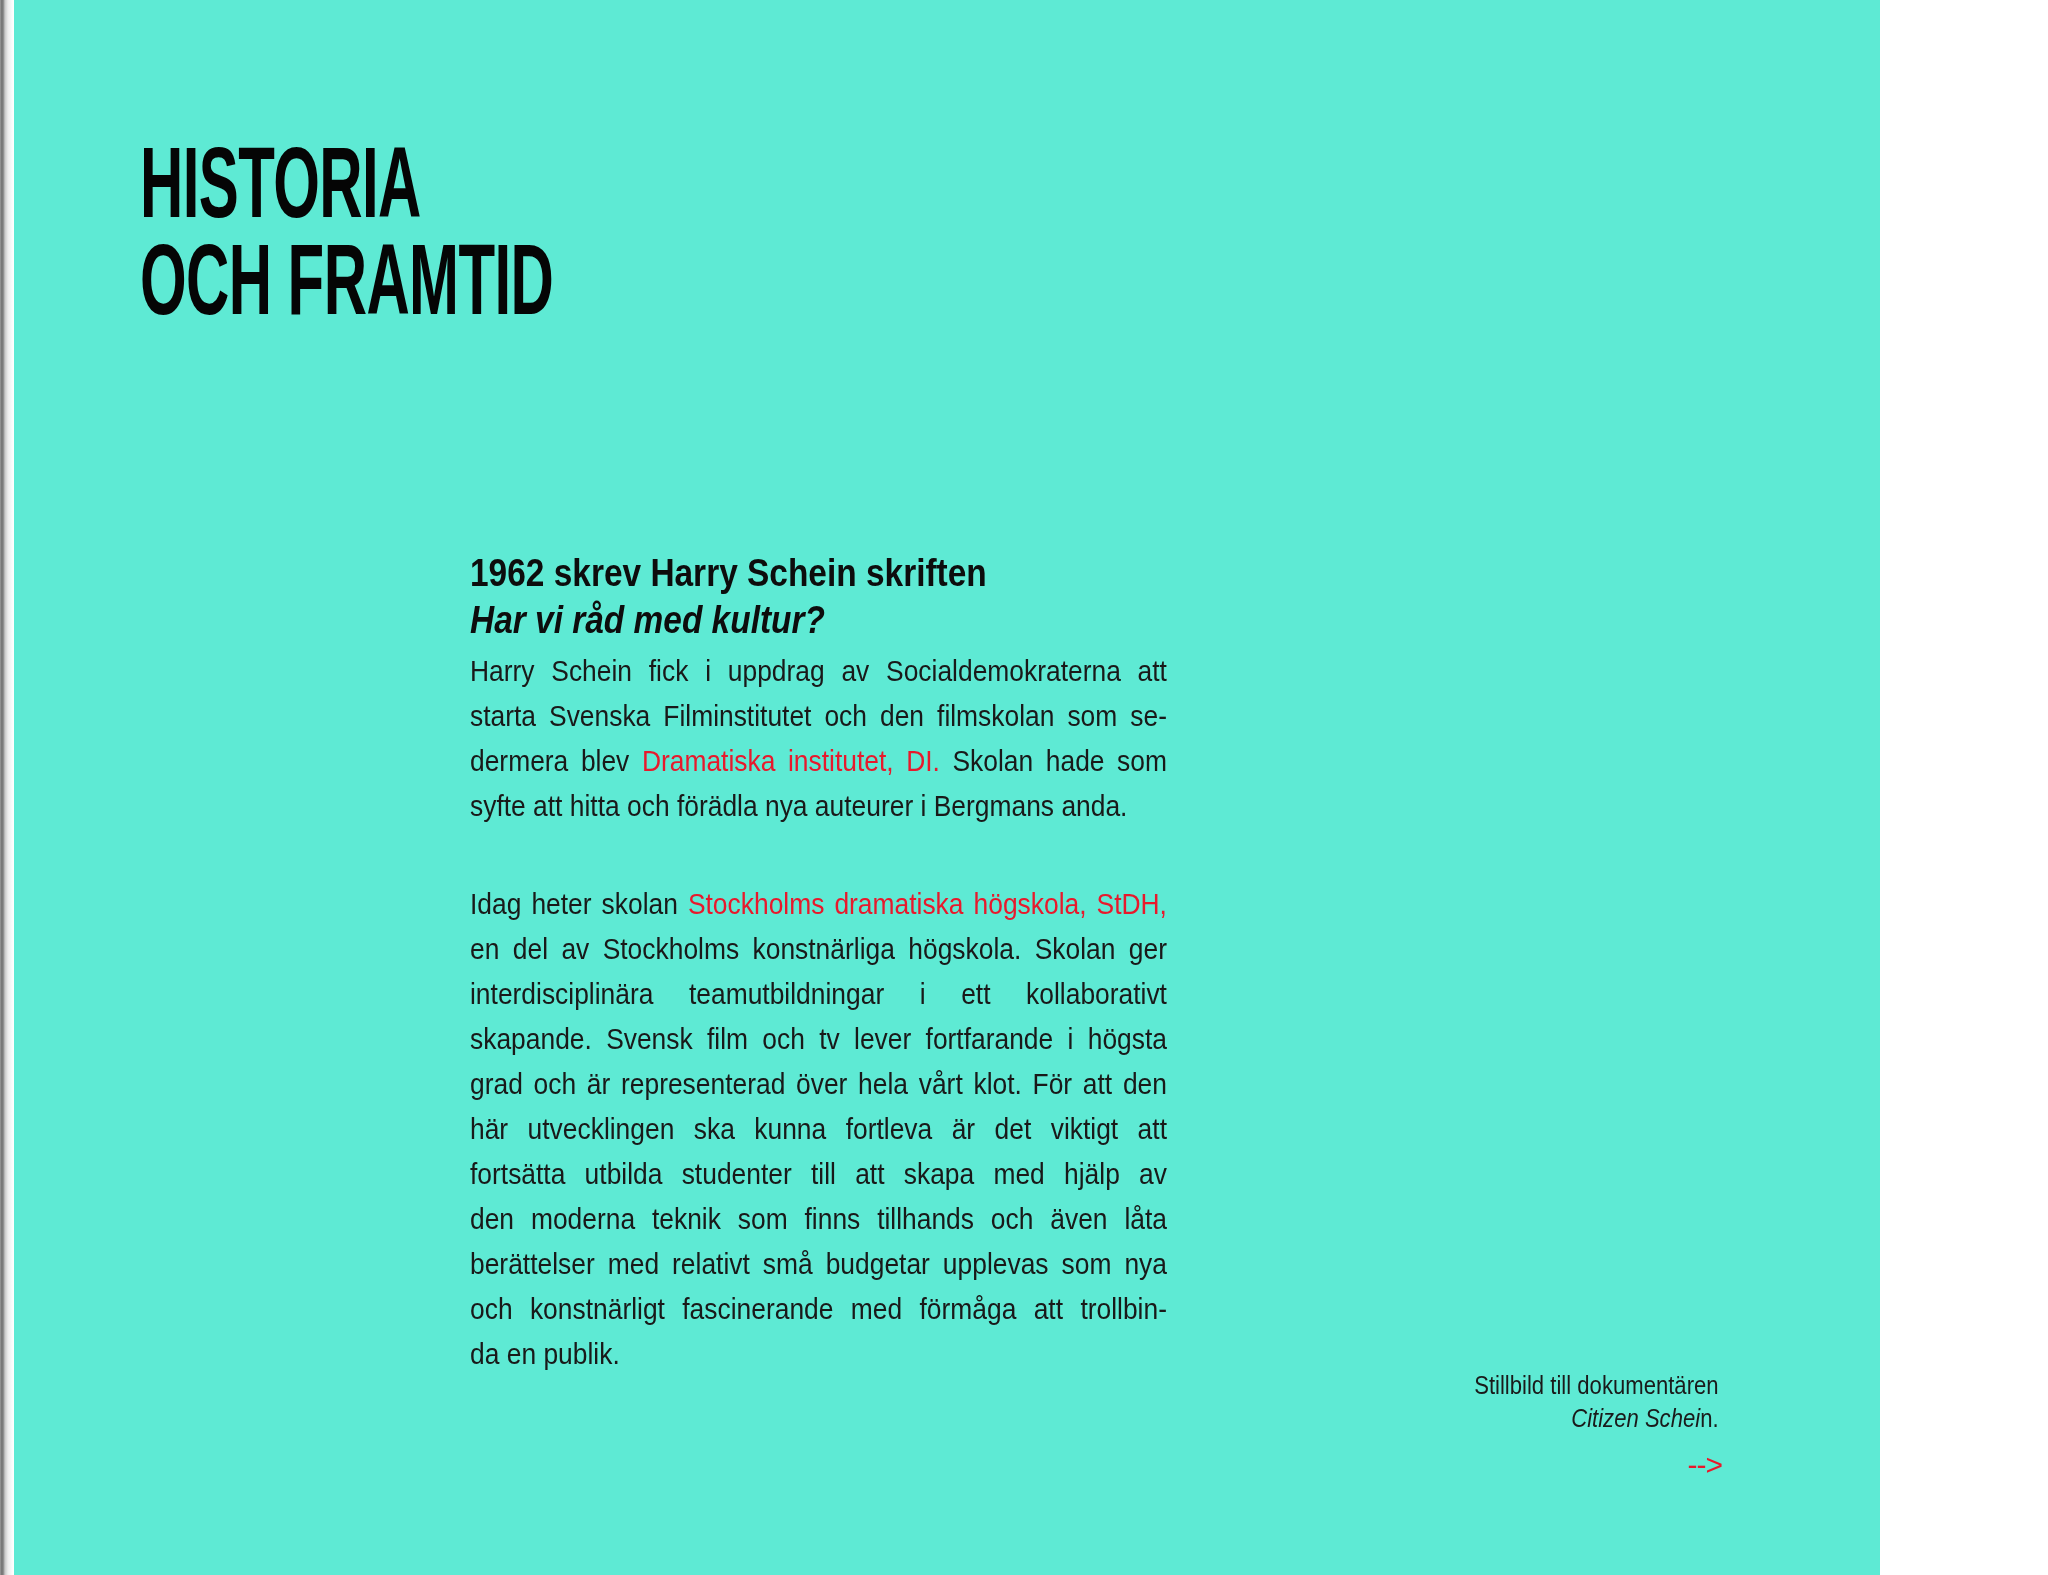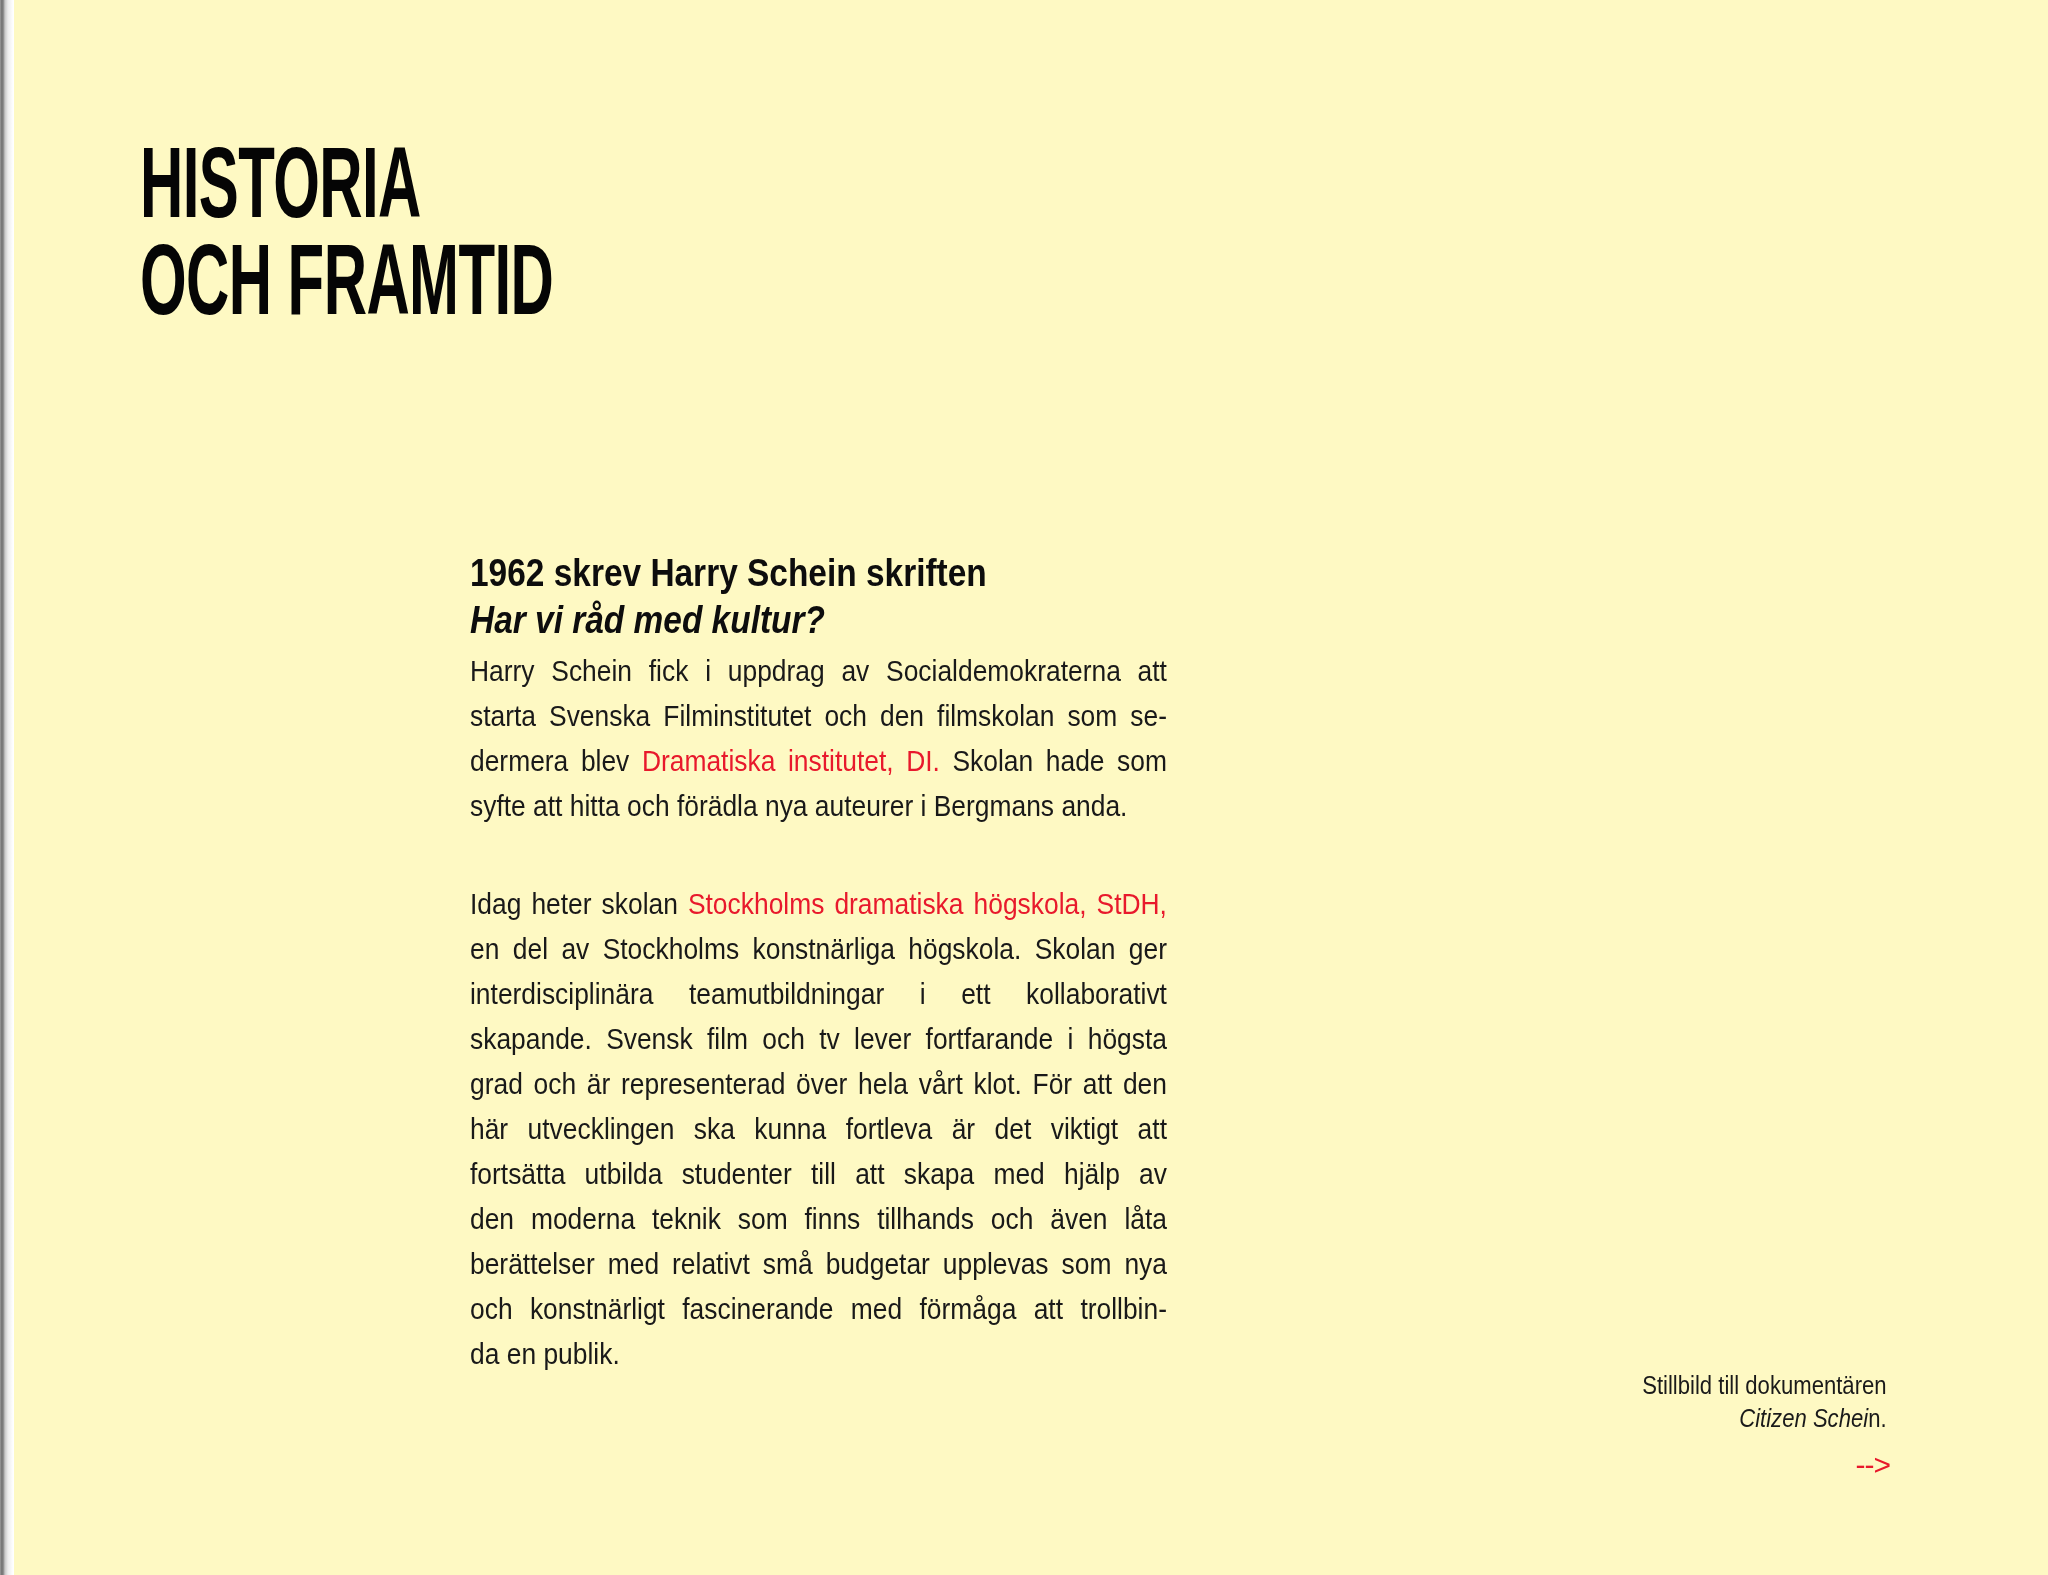--- a/index.html
+++ b/index.html
@@ -2,23 +2,23 @@
 <html><head>
 <meta charset="utf-8">
 <style>
   html, body {
     margin: 0;
     padding: 0;
     background: #ffffff;
   }
   .page {
     position: relative;
-    width: 2048px;
+    width: 1880px;
     height: 1575px;
-    background: #fef9c3;
+    background: #5eead4;
     overflow: hidden;
     font-family: "Liberation Sans", "DejaVu Sans", sans-serif;
     color: #161616;
   }
   
   .page-edge {
     position: absolute;
     left: 0; top: 0; bottom: 0;
     width: 14px;
     background: linear-gradient(to right,

